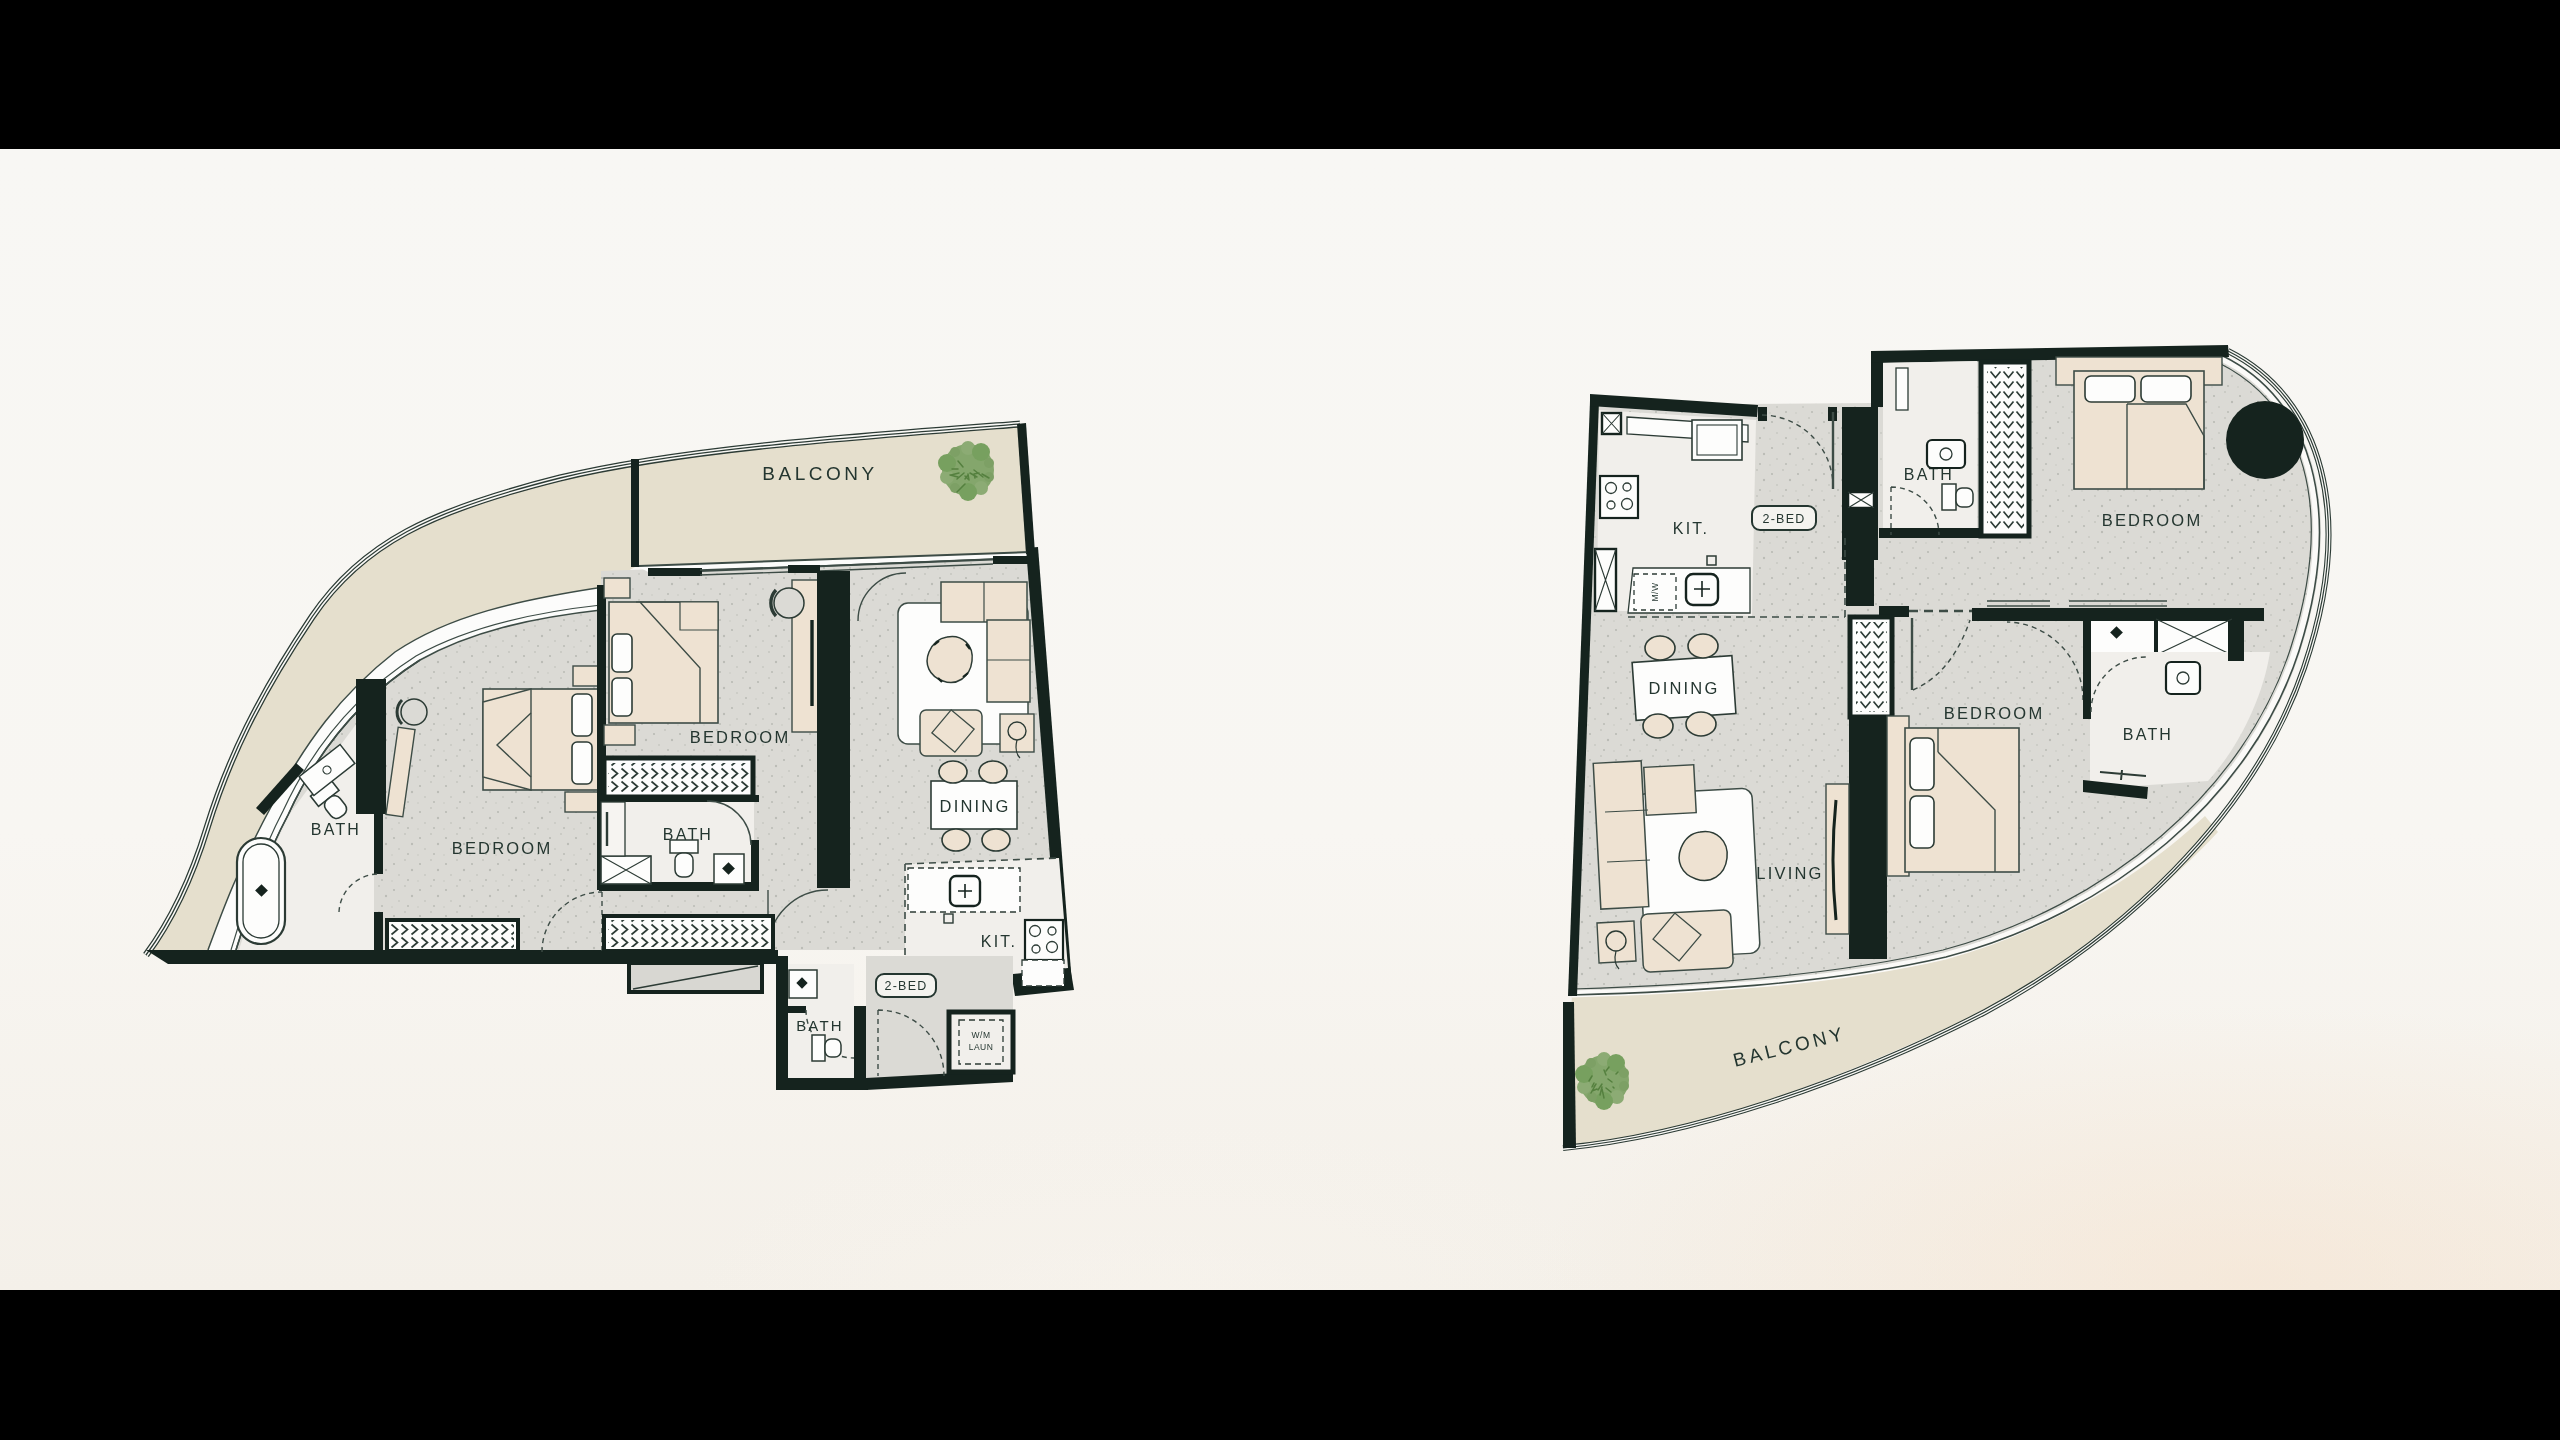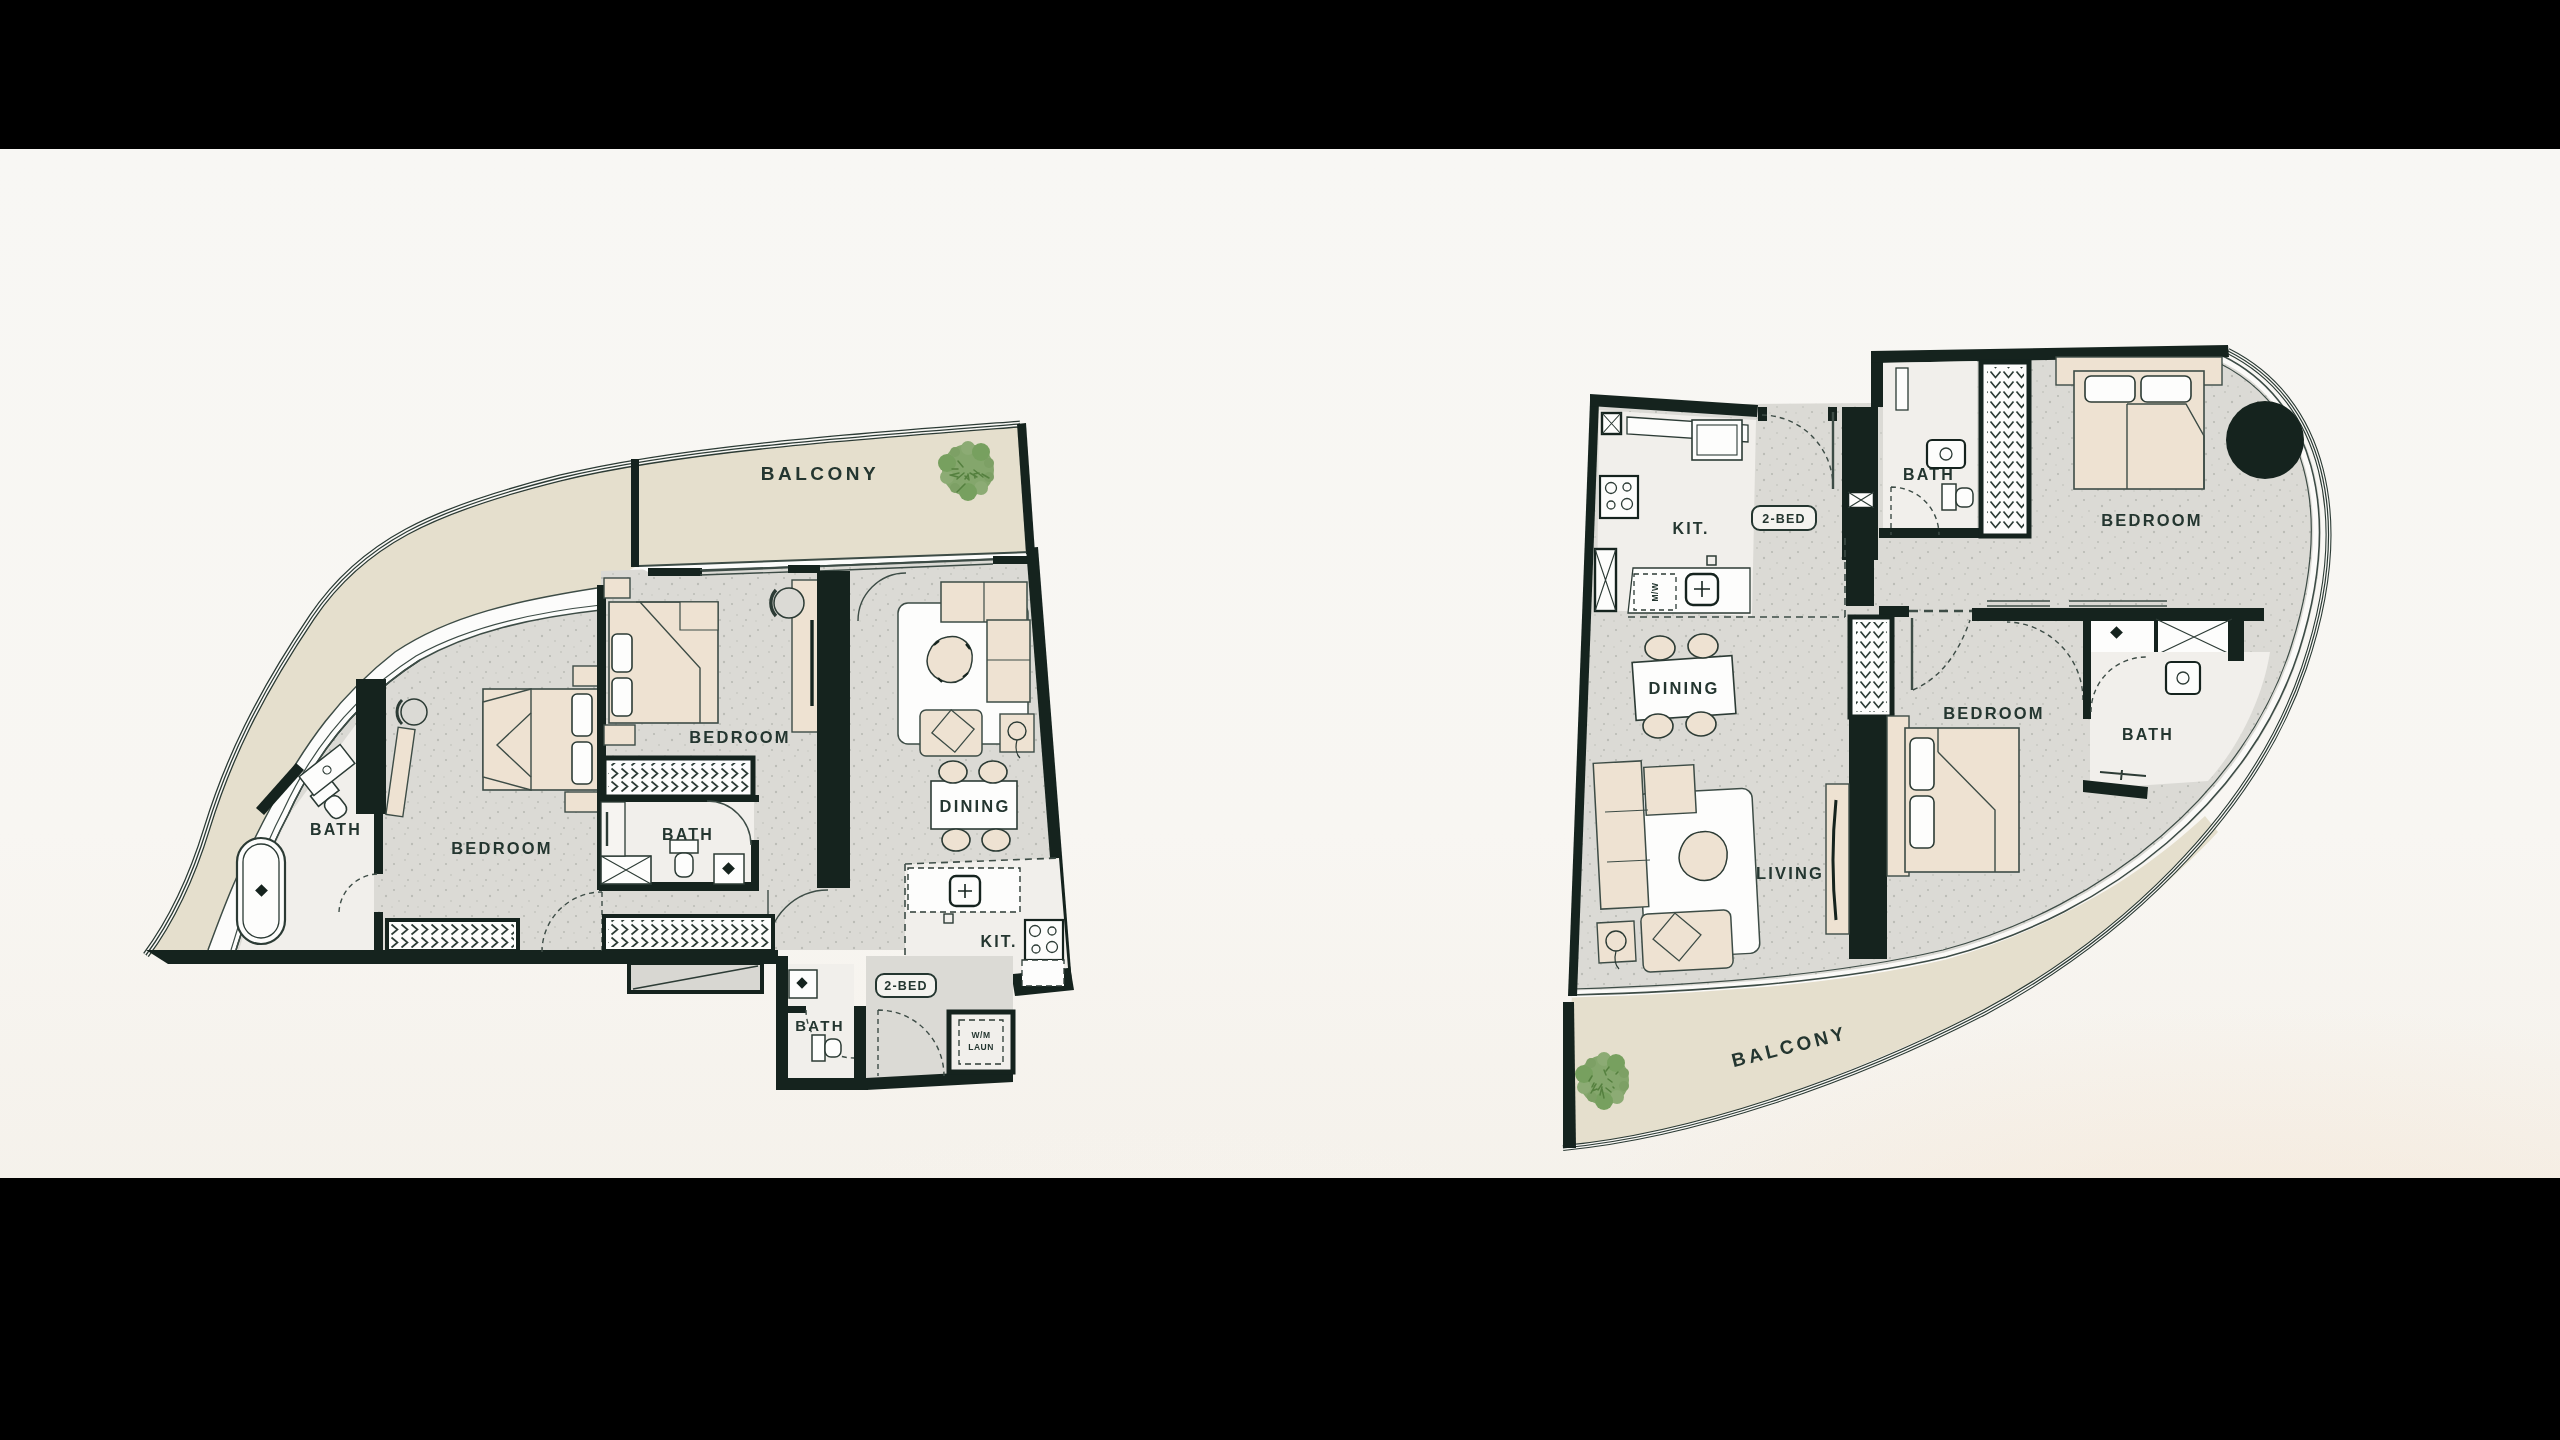--- a/index.html
+++ b/index.html
@@ -1,16 +1,16 @@
 <!DOCTYPE html>
 <html><head>
 <meta charset="utf-8">
 <style>
   html,body{margin:0;padding:0;background:#000;}
-  .stage{position:relative;width:2560px;height:1178px;background:#000;overflow:hidden;font-weight:bold;}
+  .stage{position:relative;width:2560px;height:1440px;background:#000;overflow:hidden;}
   .content{position:absolute;left:0;top:149px;width:2560px;height:1141px;
     background:
       radial-gradient(1100px 420px at 88% 99%, rgba(246,226,205,0.55) 0%, rgba(246,226,205,0) 65%),
       radial-gradient(800px 300px at 45% 100%, rgba(248,244,238,0.5) 0%, rgba(248,244,238,0) 60%),
       linear-gradient(180deg,#f8f7f4 0%,#f8f6f2 60%,#f4f0e9 100%);
   }
   svg text{font-family:"Liberation Sans",sans-serif;fill:#243630;}
   .lbl{font-size:19px;letter-spacing:3.5px;fill:#243630;}
   .lbl2{font-size:16.5px;letter-spacing:2.2px;fill:#243630;}
   .chip{font-size:12.5px;letter-spacing:1.2px;fill:#243630;}

